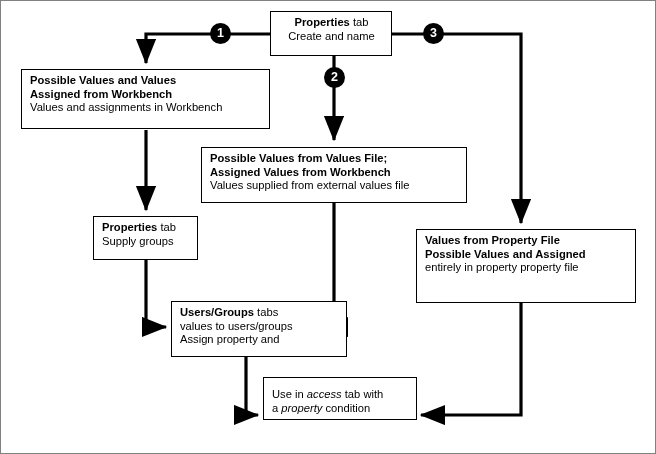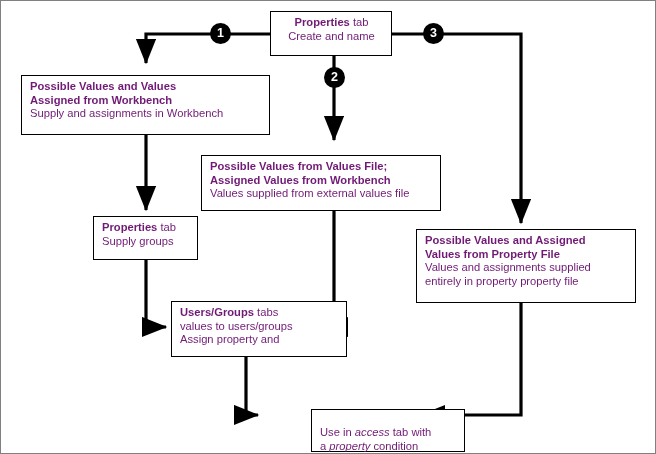--- a/index.html
+++ b/index.html
@@ -13,21 +13,21 @@
     overflow:hidden;
   }
   svg.connectors{position:absolute;left:0;top:0;width:656px;height:454px;}
   .node{
     position:absolute;
     box-sizing:border-box;
     border:1.4px solid #000000;
     background:#ffffff;
     padding:4px 7px 4px 8px;
     line-height:1.22;
-    color:#701a75;
+    color:#000000;
   }
   .node .t{display:block;font-size:11.2px;}
   .node .b{font-weight:bold;}
   .node .i{font-style:italic;}
   .node .n{font-weight:normal;}
   .center{text-align:center;}
   .badge{
     position:absolute;
     width:21px;height:21px;
     border-radius:50%;
@@ -67,51 +67,50 @@
     <path d="M 245,356 L 245,414 L 257,414" fill="none" stroke="#000000" stroke-width="3.2" marker-end="url(#arr)"></path>
 
     <path d="M 520,302 L 520,414 L 420,414" fill="none" stroke="#000000" stroke-width="3.2" marker-end="url(#arr)"></path>
   </svg>
 
   <div class="node center" style="left:269px;top:10px;width:122px;height:45px;">
     <span class="t"><b class="b">Properties</b><span class="n"> tab</span></span>
     <span class="t">Create and name</span>
   </div>
 
-  <div class="node" style="left:20px;top:74px;width:249px;height:60px;">
+  <div class="node" style="left:20px;top:68px;width:249px;height:60px;">
     <span class="t b">Possible Values and Values</span>
     <span class="t b">Assigned from Workbench</span>
-    <span class="t">Supply and assignments in Workbench</span>
+    <span class="t">Values and assignments in Workbench</span>
   </div>
 
-  <div class="node" style="left:200px;top:154px;width:240px;height:56px;">
+  <div class="node" style="left:200px;top:146px;width:266px;height:56px;">
     <span class="t b">Possible Values from Values File;</span>
     <span class="t b">Assigned Values from Workbench</span>
     <span class="t">Values supplied from external values file</span>
   </div>
 
   <div class="node" style="left:92px;top:215px;width:105px;height:44px;">
     <span class="t"><b class="b">Properties</b><span class="n"> tab</span></span>
     <span class="t">Supply groups</span>
   </div>
 
   <div class="node" style="left:415px;top:228px;width:220px;height:74px;">
+    <span class="t b">Values from Property File</span>
     <span class="t b">Possible Values and Assigned</span>
-    <span class="t b">Values from Property File</span>
-    <span class="t">Values and assignments supplied</span>
     <span class="t">entirely in property property file</span>
   </div>
 
   <div class="node" style="left:170px;top:300px;width:176px;height:56px;">
     <span class="t"><b class="b">Users/Groups</b><span class="n"> tabs</span></span>
     <span class="t">values to users/groups</span>
     <span class="t">Assign property and</span>
   </div>
 
-  <div class="node" style="left:262px;top:408px;width:154px;height:43px;padding-top:16px;margin-left:48px;">
+  <div class="node" style="left:262px;top:376px;width:154px;height:43px;padding-top:10px;">
     <span class="t"><span>Use in </span><i class="i">access</i><span> tab with</span></span>
     <span class="t"><span>a </span><i class="i">property</i><span> condition</span></span>
   </div>
 
   <div class="badge" style="left:209px;top:22px;">1</div>
   <div class="badge" style="left:323px;top:66px;">2</div>
   <div class="badge" style="left:422px;top:22px;">3</div>
 
 </div>
 

